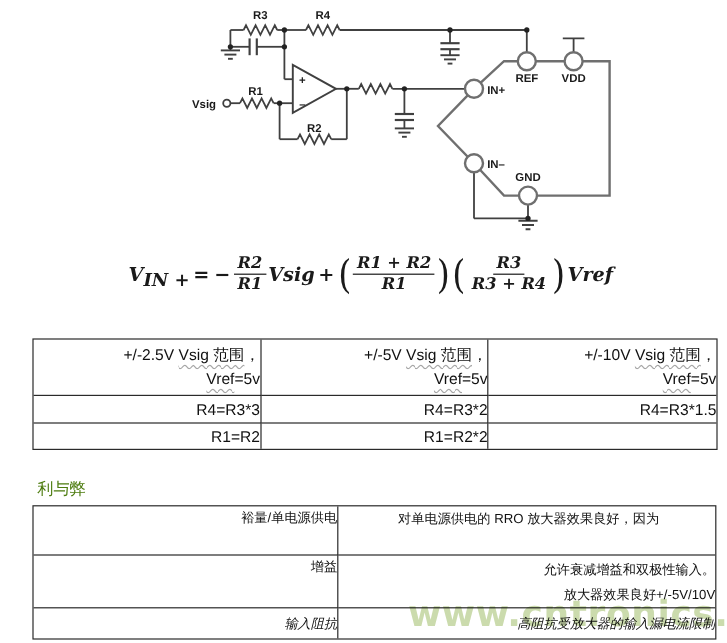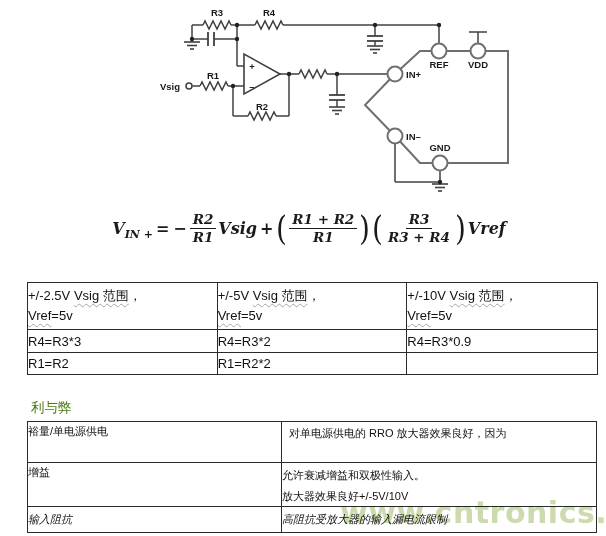--- a/index.html
+++ b/index.html
@@ -10,47 +10,47 @@
   
   .circuit{position:absolute;left:0;top:0;}
   .circuit text{font-family:"Liberation Sans",sans-serif;font-weight:bold;font-size:9.5px;fill:#1a1a1a;font-style:normal;}
   
   .formula{
     position:absolute;top:204px;left:0;right:0;height:48px;
     display:flex;justify-content:center;align-items:center;gap:2px;
     font-family:"DejaVu Serif",serif;font-style:italic;font-weight:600;
     font-size:16px;color:#1a1a1a;transform:translateX(6px);
   }
-  .formula sub{font-size:11px;line-height:0;}
+  .formula sub{font-size:15px;line-height:0;}
   .fop{font-style:normal;font-weight:600;padding:0 1px;}
   .frac{display:inline-flex;flex-direction:column;align-items:center;font-size:13.5px;line-height:1.25;}
   .frac .num{border-bottom:1.3px solid #1a1a1a;padding:0 3px;}
   .frac .den{padding:0 3px;}
   .paren{font-size:33px;font-weight:400;font-style:normal;line-height:1;transform:scaleX(.85);margin:0 -1px;}
   
   .grid-table{position:absolute;display:grid;border:1.5px solid #2a2a2a;background:#fff;}
   .t-cell{
     border-right:1px solid #2a2a2a;border-bottom:1px solid #2a2a2a;
-    display:flex;flex-direction:column;align-items:flex-start;justify-content:center;
+    display:flex;flex-direction:column;align-items:flex-end;justify-content:center;
     text-align:center;overflow:hidden;
   }
   .table1{left:27px;top:282px;width:569px;grid-template-columns:1fr 1fr 1fr;grid-template-rows:47px 23px 21px;font-size:13px;}
   .table1 .t-cell:nth-child(3n){border-right:none;}
   .table1 .t-cell:nth-child(n+7){border-bottom:none;}
   .t1-header{justify-content:flex-start;padding-top:3px;line-height:20px;}
   .wavy{
     text-decoration:underline;text-decoration-style:wavy;
     text-decoration-color:#a6a6a6;text-decoration-thickness:1px;text-underline-offset:3px;
   }
   .pros-title{position:absolute;left:31px;top:399px;font-size:13.5px;color:#4d7c0f;}
   .table2{left:27px;top:421px;width:568px;grid-template-columns:254px 1fr;grid-template-rows:41px 44px 25px;font-size:11px;}
   .table2 .t-cell:nth-child(2n){border-right:none;}
   .table2 .t-cell:nth-child(n+5){border-bottom:none;font-style:italic;}
   .t2-label{justify-content:flex-start;padding-top:2px;}
-  .t2-left-align{align-items:flex-start;text-align:left;justify-content:flex-start;padding:1px 4px 0 7px;line-height:20px;}
+  .t2-left-align{align-items:center;text-align:left;justify-content:flex-start;padding:1px 4px 0 7px;line-height:20px;}
   .t2-center{justify-content:flex-start;padding-top:2px;line-height:21px;}
   
   .watermark{
     position:absolute;left:340px;top:495px;font-size:30px;font-weight:700;
     letter-spacing:.5px;white-space:nowrap;opacity:.72;mix-blend-mode:multiply;
     font-family:"DejaVu Sans",sans-serif;pointer-events:none;
   }
 </style>
 </head>
 <body>
@@ -206,21 +206,21 @@
   <div class="t-cell t1-header">
     <div><span>+/-5V </span><span class="wavy">Vsig 范围</span><span>，</span></div>
     <div><span class="wavy">Vref</span><span>=5v</span></div>
   </div>
   <div class="t-cell t1-header">
     <div><span>+/-10V </span><span class="wavy">Vsig 范围</span><span>，</span></div>
     <div><span class="wavy">Vref</span><span>=5v</span></div>
   </div>
   <div class="t-cell">R4=R3*3</div>
   <div class="t-cell">R4=R3*2</div>
-  <div class="t-cell">R4=R3*0.9</div>
+  <div class="t-cell">R4=R3*1.5</div>
   <div class="t-cell">R1=R2</div>
   <div class="t-cell">R1=R2*2</div>
 </div>
 
 <div class="pros-title">利与弊</div>
 
 <div class="grid-table table2">
   <div class="t-cell t2-label">裕量/单电源供电</div>
   <div class="t-cell t2-left-align">
     <div>对单电源供电的 RRO 放大器效果良好，因为</div>

